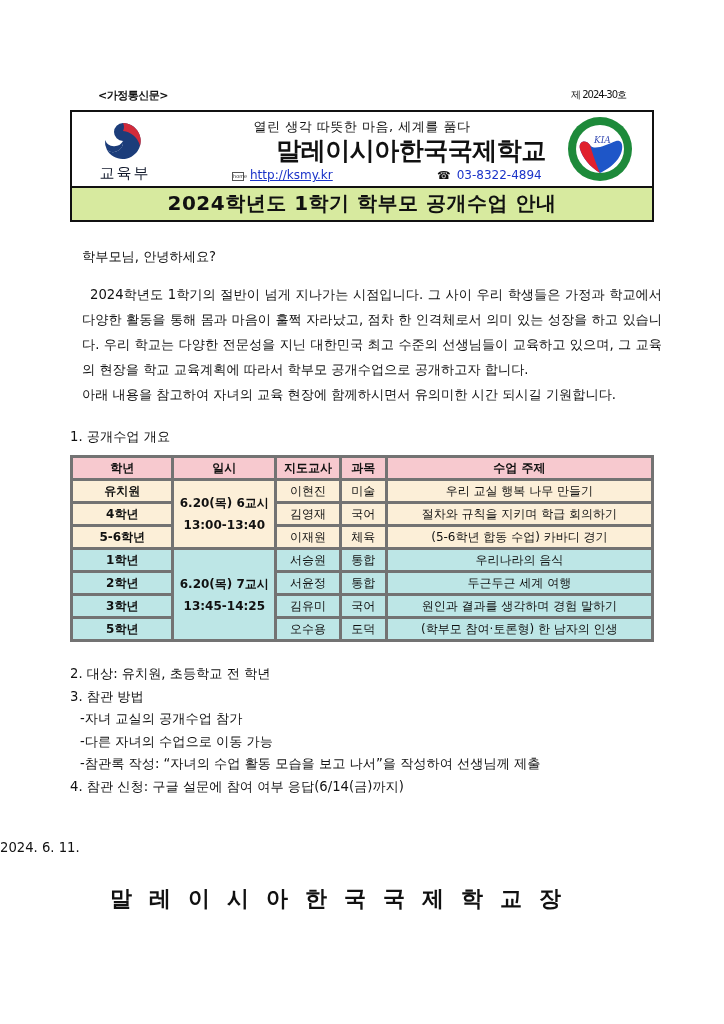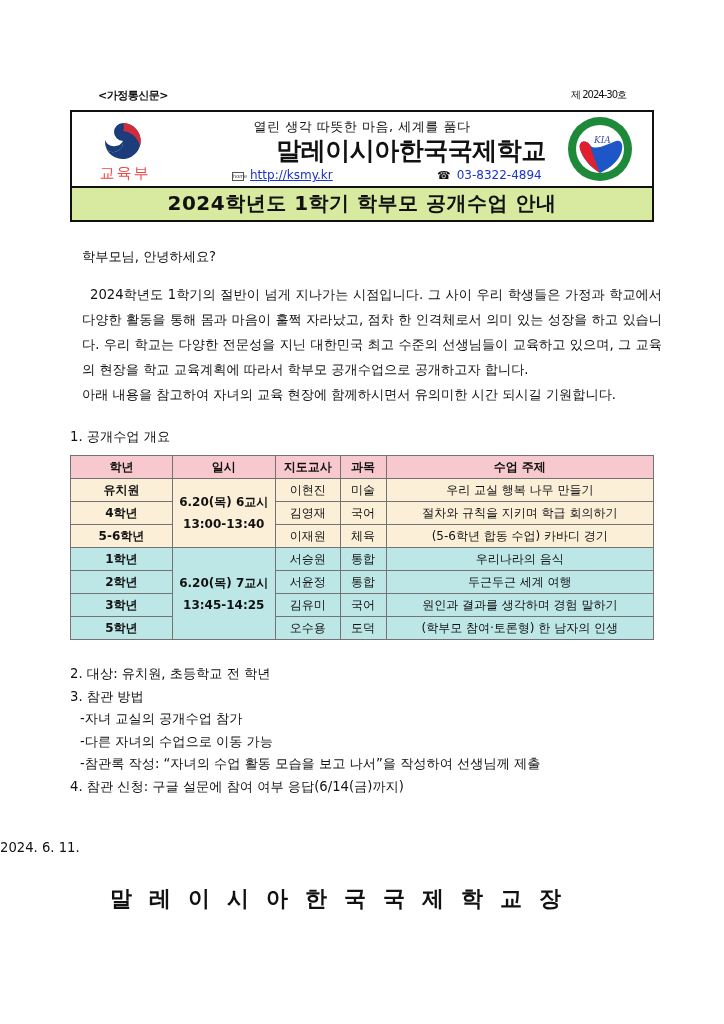--- a/index.html
+++ b/index.html
@@ -6,21 +6,21 @@
     html, body { width: 724px; height: 1024px; background: #ffffff; overflow: hidden; }
     body { position: relative; font-family: "DejaVu Sans", "Liberation Sans", sans-serif; color: #111; }
 
     .top-label { position: absolute; top: 88px; left: 98px; font-size: 11px; font-weight: bold; letter-spacing: -0.5px; }
     .issue-no { position: absolute; top: 88px; right: 98px; font-size: 10px; letter-spacing: -1px; }
 
     .header-box { position: absolute; left: 70px; top: 110px; width: 584px; height: 112px; border: 2px solid #111; }
     .header-top { position: absolute; left: 0; top: 0; width: 580px; height: 74px; }
     .gov-logo { position: absolute; left: 22px; top: 6px; width: 60px; height: 66px; }
     .gov-emblem { position: absolute; left: 8px; top: 2px; width: 42px; height: 42px; }
-    .gov-text { position: absolute; left: 4px; top: 46px; width: 54px; text-align: center; font-size: 15px; color: #ef4444; letter-spacing: 2px; }
+    .gov-text { position: absolute; left: 4px; top: 46px; width: 54px; text-align: center; font-size: 15px; color: #0f172a; letter-spacing: 2px; }
     .school-logo { position: absolute; right: 18px; top: 3px; width: 68px; height: 68px; }
 
     .slogan { position: absolute; left: 0; width: 580px; top: 6px; text-align: center; font-size: 13px; letter-spacing: 0.5px; }
     .school-name { position: absolute; left: 0; width: 678px; top: 22px; text-align: center; font-size: 25px; font-weight: bold; letter-spacing: -0.5px; }
     .contact { position: absolute; top: 56px; font-size: 12px; color: #1a33c8; }
     .contact.url { left: 160px; }
     .contact.url .link { text-decoration: underline; }
     .contact.tel { left: 325px; margin-left: 40px; }
     .home-icon { display: inline-block; width: 12px; height: 9px; border: 1px solid #555; font-size: 5px; line-height: 7px; text-align: center; color: #333; vertical-align: 1px; margin-right: 6px; }
     .tel-icon { color: #111; margin-right: 6px; font-size: 11px; }
@@ -30,21 +30,21 @@
     .body-text { position: absolute; left: 82px; width: 580px; font-size: 13.2px; line-height: 25px; text-align: justify; }
     .greeting { top: 244px; left: 82px; }
     .para1 { top: 282px; left: 82px; width: 580px; }
     .para1 .indent { padding-left: 8px; }
     .para2 { top: 382px; left: 82px; }
 
     .section-title { position: absolute; left: 70px; font-size: 13.2px; }
     .s1 { top: 428px; }
 
     table.schedule { position: absolute; left: 70px; top: 455px; width: 584px; border-collapse: collapse; font-size: 12px; }
-    table.schedule th, table.schedule td { border: 1px solid #737373; text-align: center; height: 23px; padding: 0 4px; }
+    table.schedule th, table.schedule td { border: 3px solid #737373; text-align: center; height: 23px; padding: 0 4px; }
     table.schedule th { background: #f7c9cf; font-weight: bold; }
     table.schedule tr.group-a td { background: #fcefd8; }
     table.schedule tr.group-b td { background: #bde6e6; margin-left: 39px; }
     table.schedule td.grade { font-weight: bold; }
     table.schedule td.datetime { font-weight: bold; line-height: 22px; }
     col.c1 { width: 102px; } col.c2 { width: 103px; } col.c3 { width: 65px; } col.c4 { width: 46px; } col.c5 { width: 268px; }
 
     .list { position: absolute; left: 70px; top: 663px; font-size: 13.2px; line-height: 22.5px; }
     .list .sub { padding-left: 10px; }
 

